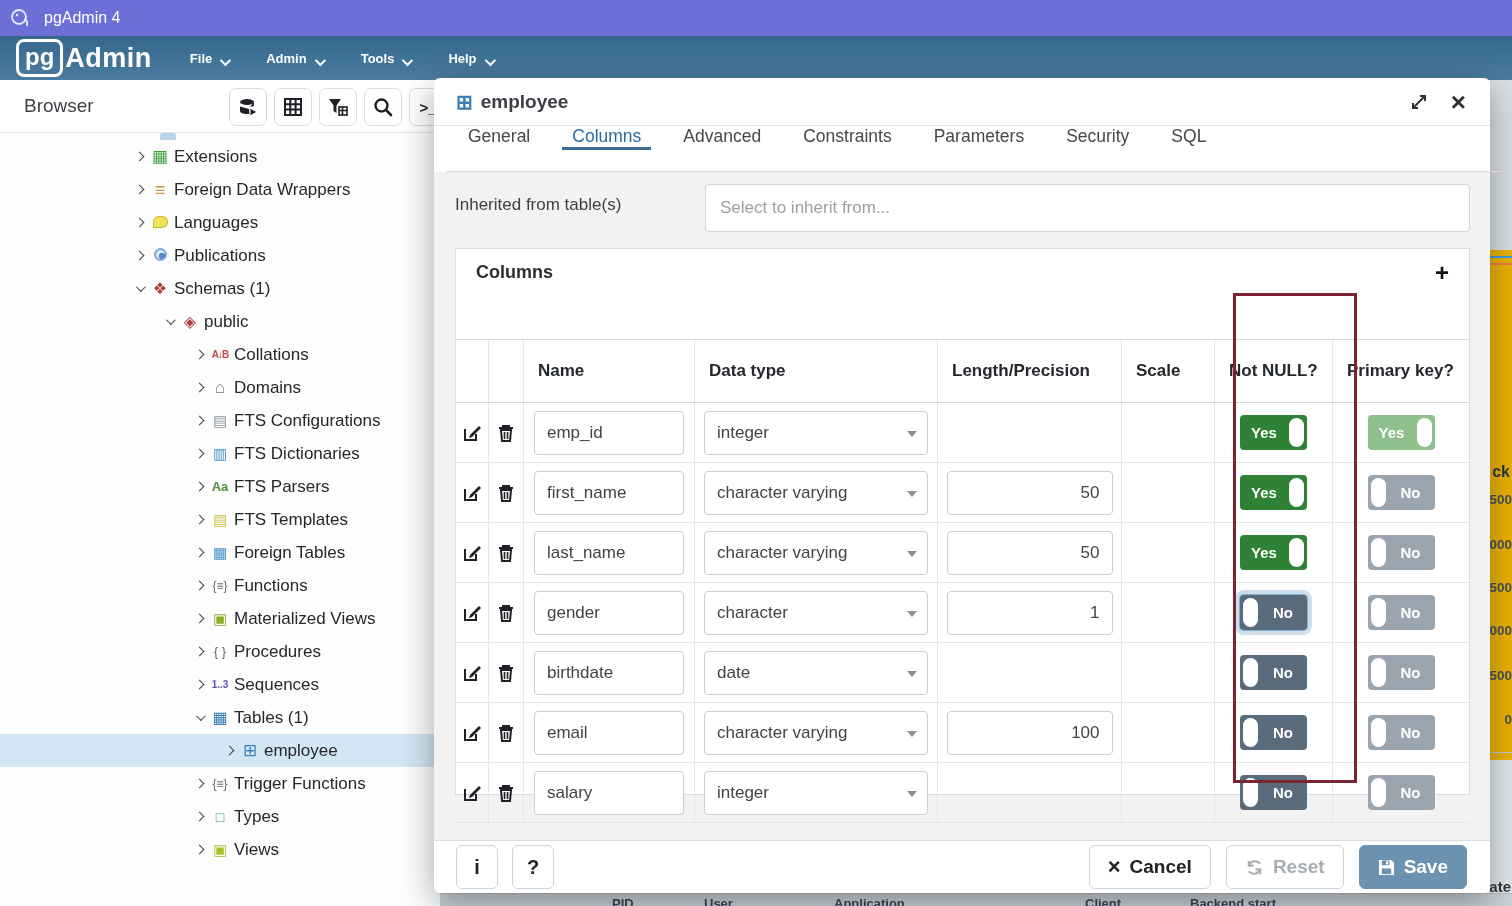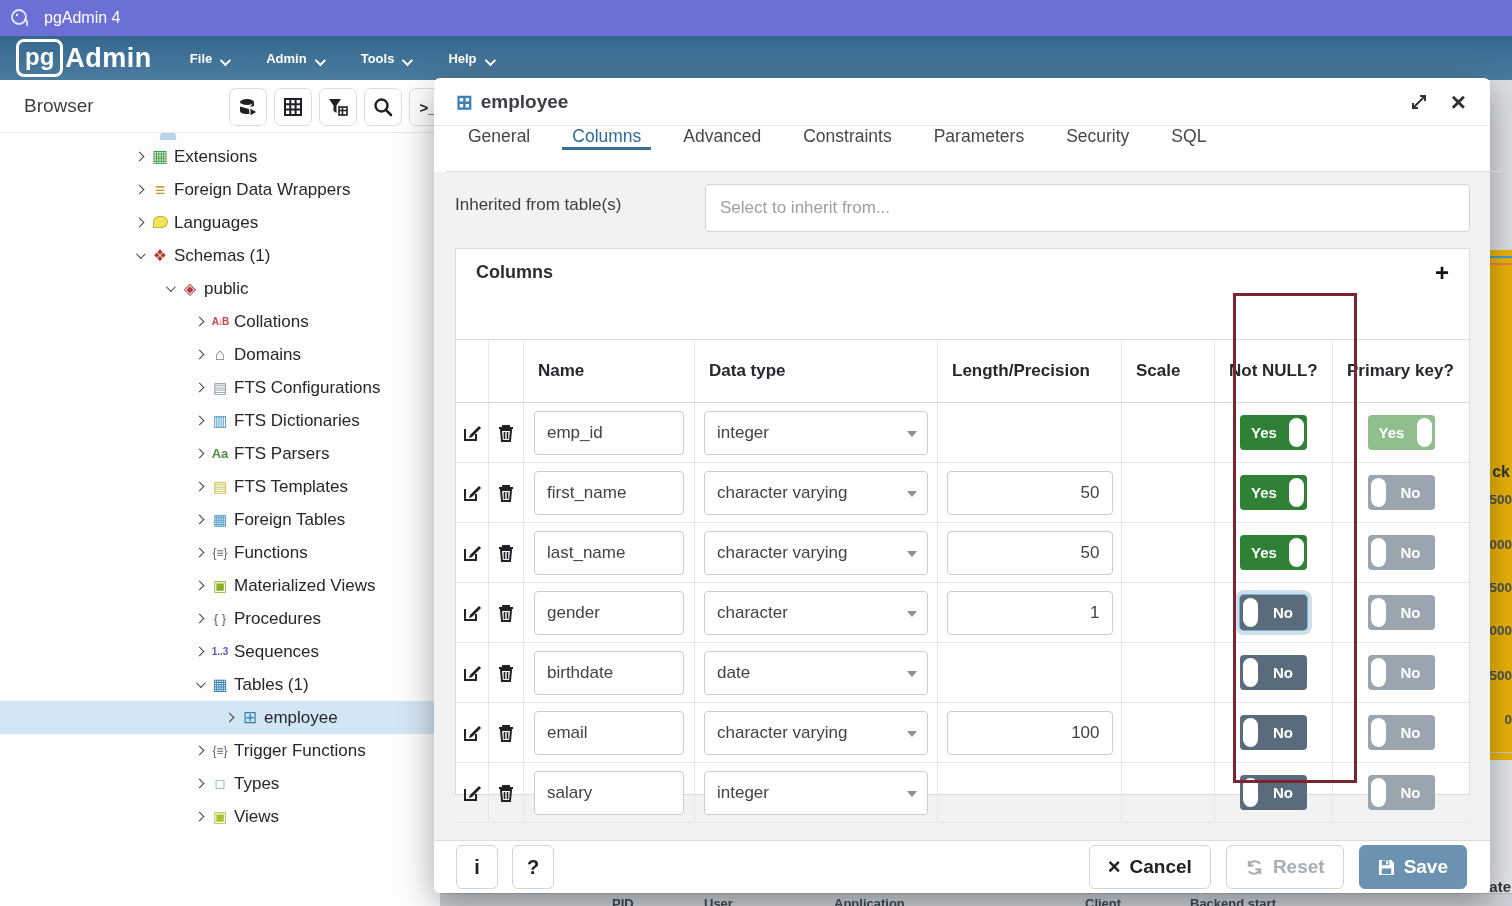--- a/index.html
+++ b/index.html
@@ -210,20 +210,27 @@
     </div>
     <div class="trow lv0">
       <span class="tchev">
           <span class="chev right"></span>
         </span>
       <span class="ticon"><span class="shape bubble"></span></span>
       <span class="tlabel">Languages</span>
     </div>
     <div class="trow lv0">
       <span class="tchev">
+          <span class="chev right"></span>
+        </span>
+      <span class="ticon"><span class="shape dish"></span></span>
+      <span class="tlabel">Publications</span>
+    </div>
+    <div class="trow lv0">
+      <span class="tchev">
           <span class="chev down"></span>
         </span>
       <span class="ticon" style="color:#b33939;font-size:16px">❖</span>
       <span class="tlabel">Schemas (1)</span>
     </div>
     <div class="trow lv1">
       <span class="tchev">
           <span class="chev down"></span>
         </span>
       <span class="ticon" style="color:#b33939;font-size:16px">◈</span>

